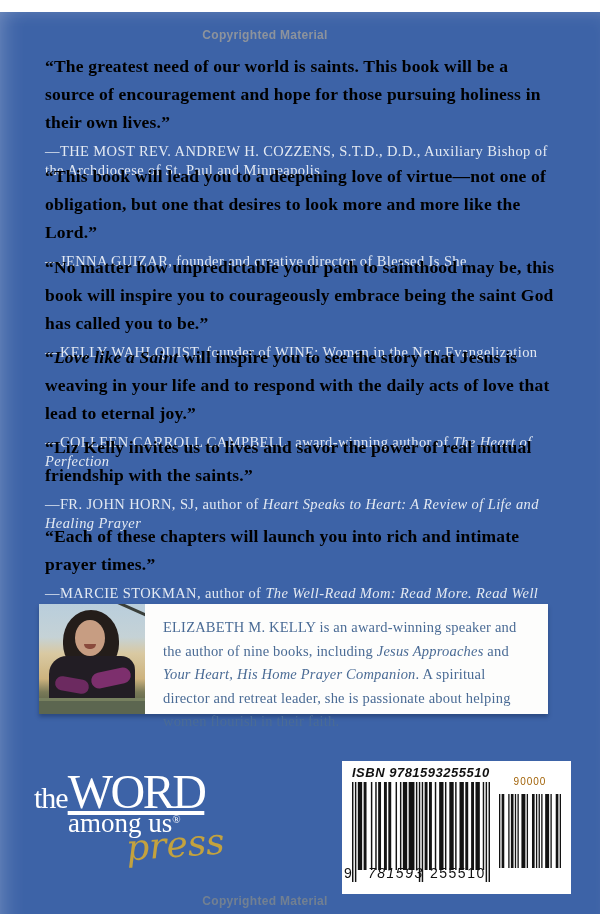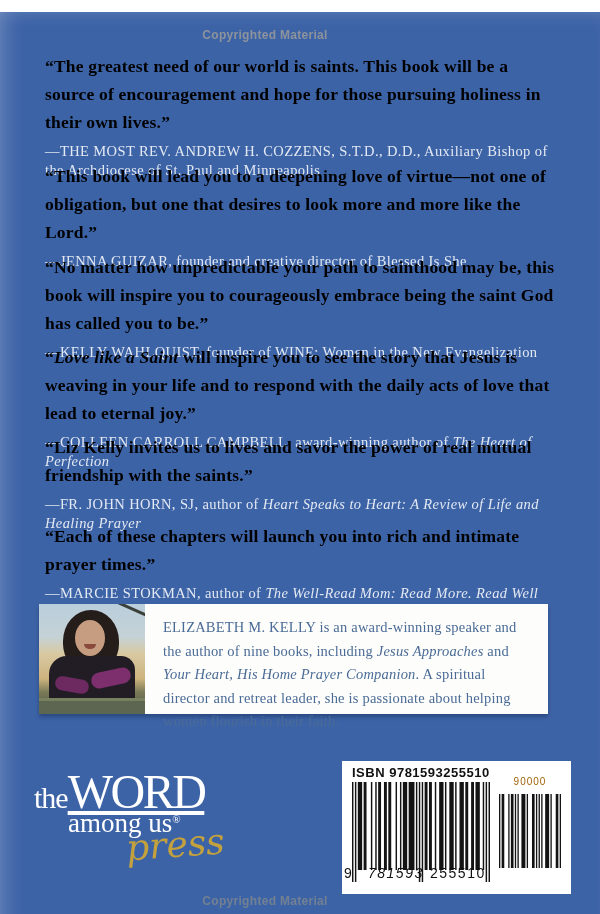--- a/index.html
+++ b/index.html
@@ -57,21 +57,21 @@
   .logo-press{
     position:absolute;left:92px;top:60px;
     font-family:"DejaVu Serif","Liberation Serif",serif;
     font-style:italic;font-size:36px;color:#c3a23e;transform:rotate(-4deg);
   }
   
   .barcode-box{position:absolute;left:342px;top:749px;width:229px;height:133px;background:#fff;}
   .isbn-label{
     position:absolute;left:10px;top:4px;
     font-family:"Liberation Sans","DejaVu Sans",sans-serif;
-    font-size:13px;font-weight:700;color:#111;letter-spacing:.5px;
+    font-size:13px;font-weight:700;color:#111;letter-spacing:.5px;font-style:italic;
   }
   .main-barcode{position:absolute;left:10px;top:21px;width:138px;height:100px;}
   .main-digits{
     position:absolute;left:2px;top:104px;width:152px;height:18px;
     font-family:"Liberation Sans","DejaVu Sans",sans-serif;font-size:14px;color:#111;letter-spacing:1.5px;
   }
   .main-digits span{position:absolute;top:0;}
   .d0{left:0;}.d1{left:24px;font-style:italic;}.d2{left:86px;}
   .addon-label{
     position:absolute;left:155px;top:15px;width:66px;text-align:center;

